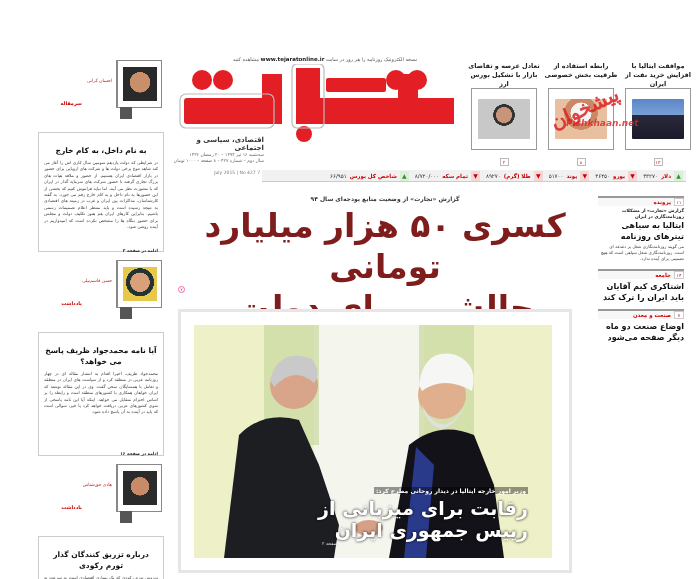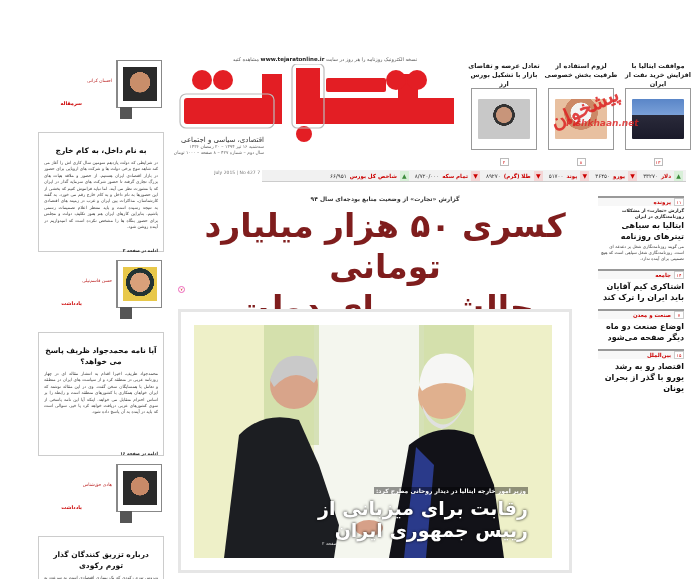--- a/index.html
+++ b/index.html
@@ -5,21 +5,21 @@
     * { box-sizing: border-box; margin: 0; padding: 0; }
     html, body { width: 700px; height: 579px; background: #ffffff; overflow: hidden; }
     body { position: relative; font-family: "DejaVu Sans", sans-serif; color: #111; direction: rtl; }
     .abs { position: absolute; }
 
     
     .site-line { left: 190px; top: 56px; width: 270px; font-size: 5px; color: #555; text-align: center; white-space: nowrap; direction: rtl; }
     .site-line .url { color: #222; font-weight: bold; font-family: "DejaVu Sans", sans-serif; direction: ltr; font-size: 5.5px; }
     .logo { left: 176px; top: 64px; width: 285px; height: 78px; }
     .subtitle-box { left: 172px; top: 136px; width: 92px; height: 40px; text-align: right; direction: rtl; }
-    .subtitle { font-size: 7px; color: #333; font-weight: normal; }
+    .subtitle { font-size: 7px; color: #333; font-weight: bold; }
     .subtitle-small { font-size: 4.5px; color: #666; line-height: 6px; }
 
     
     .teaser { width: 74px; top: 62px; text-align: center; }
     .teaser .t-title { font-size: 6.5px; font-weight: bold; line-height: 9px; color: #222; height: 22px; }
     .teaser .t-frame { width: 66px; height: 62px; border: 1px solid #999; margin: 4px auto 0; display: flex; align-items: center; justify-content: center; background: #fff; }
     .teaser .t-photo { width: 52px; height: 40px; border-radius: 1px; }
     .teaser .t-page { width: 9px; height: 8px; border: 1px solid #bbb; margin: 8px auto 0; font-size: 4.5px; color: #c00; line-height: 7px; }
     .watermark { left: 548px; top: 96px; color: #d22; font-size: 20px; font-weight: bold; transform: rotate(-25deg); opacity: 0.85; white-space: nowrap; font-family: "DejaVu Serif", serif; }
     .watermark-url { left: 566px; top: 118px; color: #d22; font-size: 9px; font-weight: bold; font-style: italic; direction: ltr; opacity: 0.8; }
@@ -108,21 +108,21 @@
 </div>
 
 <div class="abs teaser" style="left:621px;">
   <div class="t-title">موافقت ایتالیا با افزایش خرید نفت از ایران</div>
   <div class="t-frame">
     <div class="t-photo" style="background:linear-gradient(180deg,#5a86c8 0%,#7aa0d8 40%,#2a2a3a 40%,#1a1a2a 100%);"></div>
   </div>
   <div class="t-page">۱۳</div>
 </div>
 <div class="abs teaser" style="left:544px;">
-  <div class="t-title">لزوم استفاده از ظرفیت بخش خصوصی</div>
+  <div class="t-title">رابطه استفاده از ظرفیت بخش خصوصی</div>
   <div class="t-frame">
     <div class="t-photo" style="background:radial-gradient(circle at 50% 35%,#f4f4f4 0 28%,#c86 29% 45%,#e8c0a0 46%),#e88;"></div>
   </div>
   <div class="t-page">۸</div>
 </div>
 <div class="abs teaser" style="left:467px;">
   <div class="t-title">تعادل عرضه و تقاضای بازار با تشکیل بورس ارز</div>
   <div class="t-frame">
     <div class="t-photo" style="background:radial-gradient(circle at 50% 40%,#c8957a 0 22%,#333 23% 30%,#c8c8c8 31%);"></div>
   </div>
@@ -265,20 +265,13 @@
   </div>
 
   <div class="r-block">
     <div class="sec-bar">
       <span class="num">۷</span>
       <span class="lbl">صنعت و معدن</span>
     </div>
     <div class="r-head">اوضاع صنعت دو ماه دیگر صفحه می‌شود</div>
   </div>
 
-  <div class="r-block">
-    <div class="sec-bar">
-      <span class="num">۱۵</span>
-      <span class="lbl">بین‌الملل</span>
-    </div>
-    <div class="r-head">اقتصاد رو به رشد یورو با گذر از بحران یونان</div>
-  </div>
 </div>
 
 </body></html>

